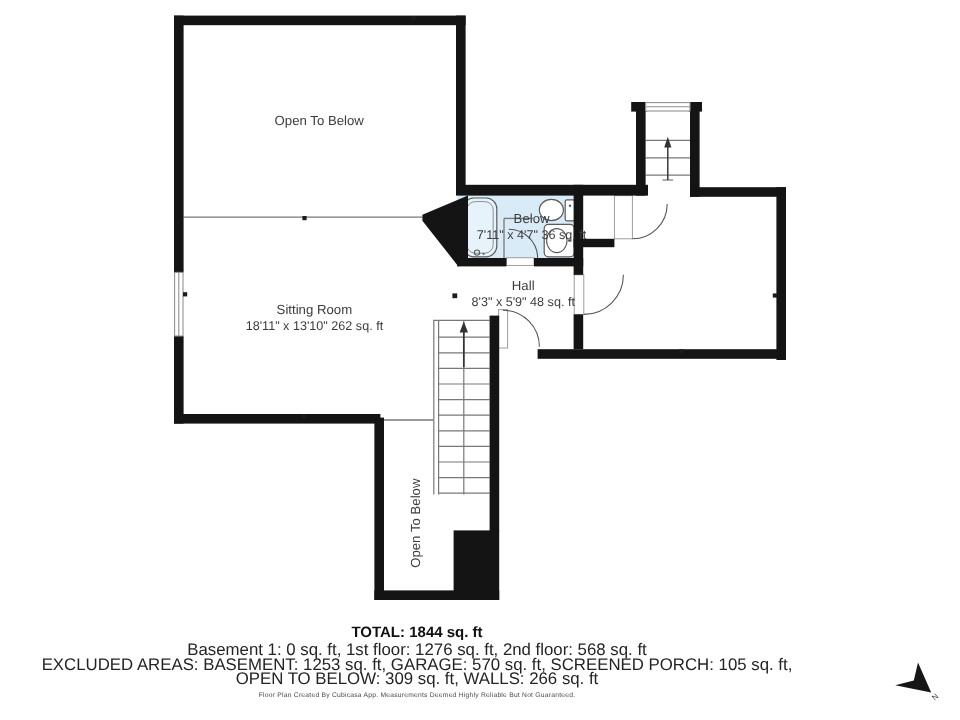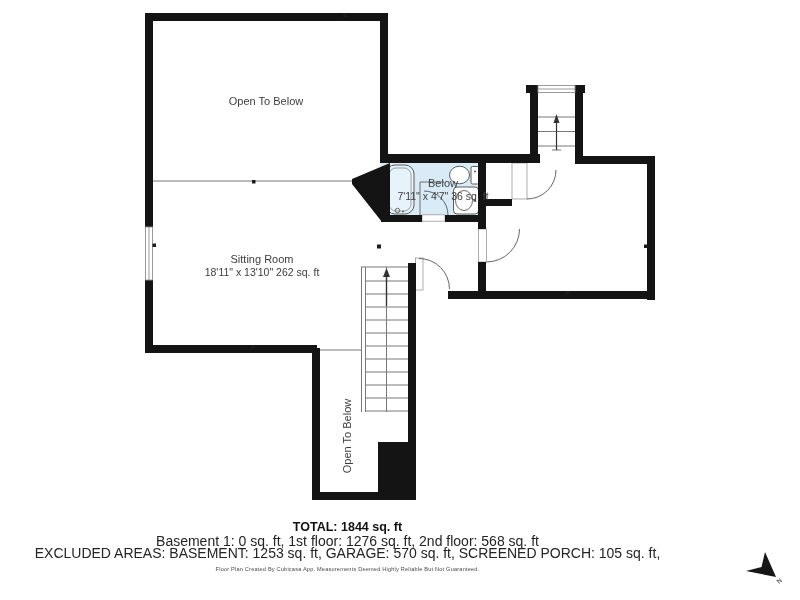--- a/index.html
+++ b/index.html
@@ -159,24 +159,29 @@
   <div class="lbl" style="left:262px;top:253px;">
     <div>Sitting Room</div>
     <div class="dims">18'11" x 13'10" 262 sq. ft</div>
   </div>
 
   <div class="lbl" style="left:443px;top:177px;">
     <div>Below</div>
     <div class="dims">7'11" x 4'7" 36 sq. ft</div>
   </div>
 
+  <div class="lbl" style="left:436px;top:233px;">
+    <div>Hall</div>
+    <div class="dims">8'3" x 5'9" 48 sq. ft</div>
+  </div>
 
 
   <div class="lbl-rot" style="left:347px;top:436px;">Open To Below</div>
 
   <div id="footer">
     <div class="total">TOTAL: 1844 sq. ft</div>
     <div class="fline">Basement 1: 0 sq. ft, 1st floor: 1276 sq. ft, 2nd floor: 568 sq. ft</div>
     <div class="fline">EXCLUDED AREAS: BASEMENT: 1253 sq. ft, GARAGE: 570 sq. ft, SCREENED PORCH: 105 sq. ft,</div>
+    <div class="fline">OPEN TO BELOW: 309 sq. ft, WALLS: 266 sq. ft</div>
     <div class="disclaimer">Floor Plan Created By Cubicasa App. Measurements Deemed Highly Reliable But Not Guaranteed.</div>
   </div>
 
 </div>
 
 </body></html>

